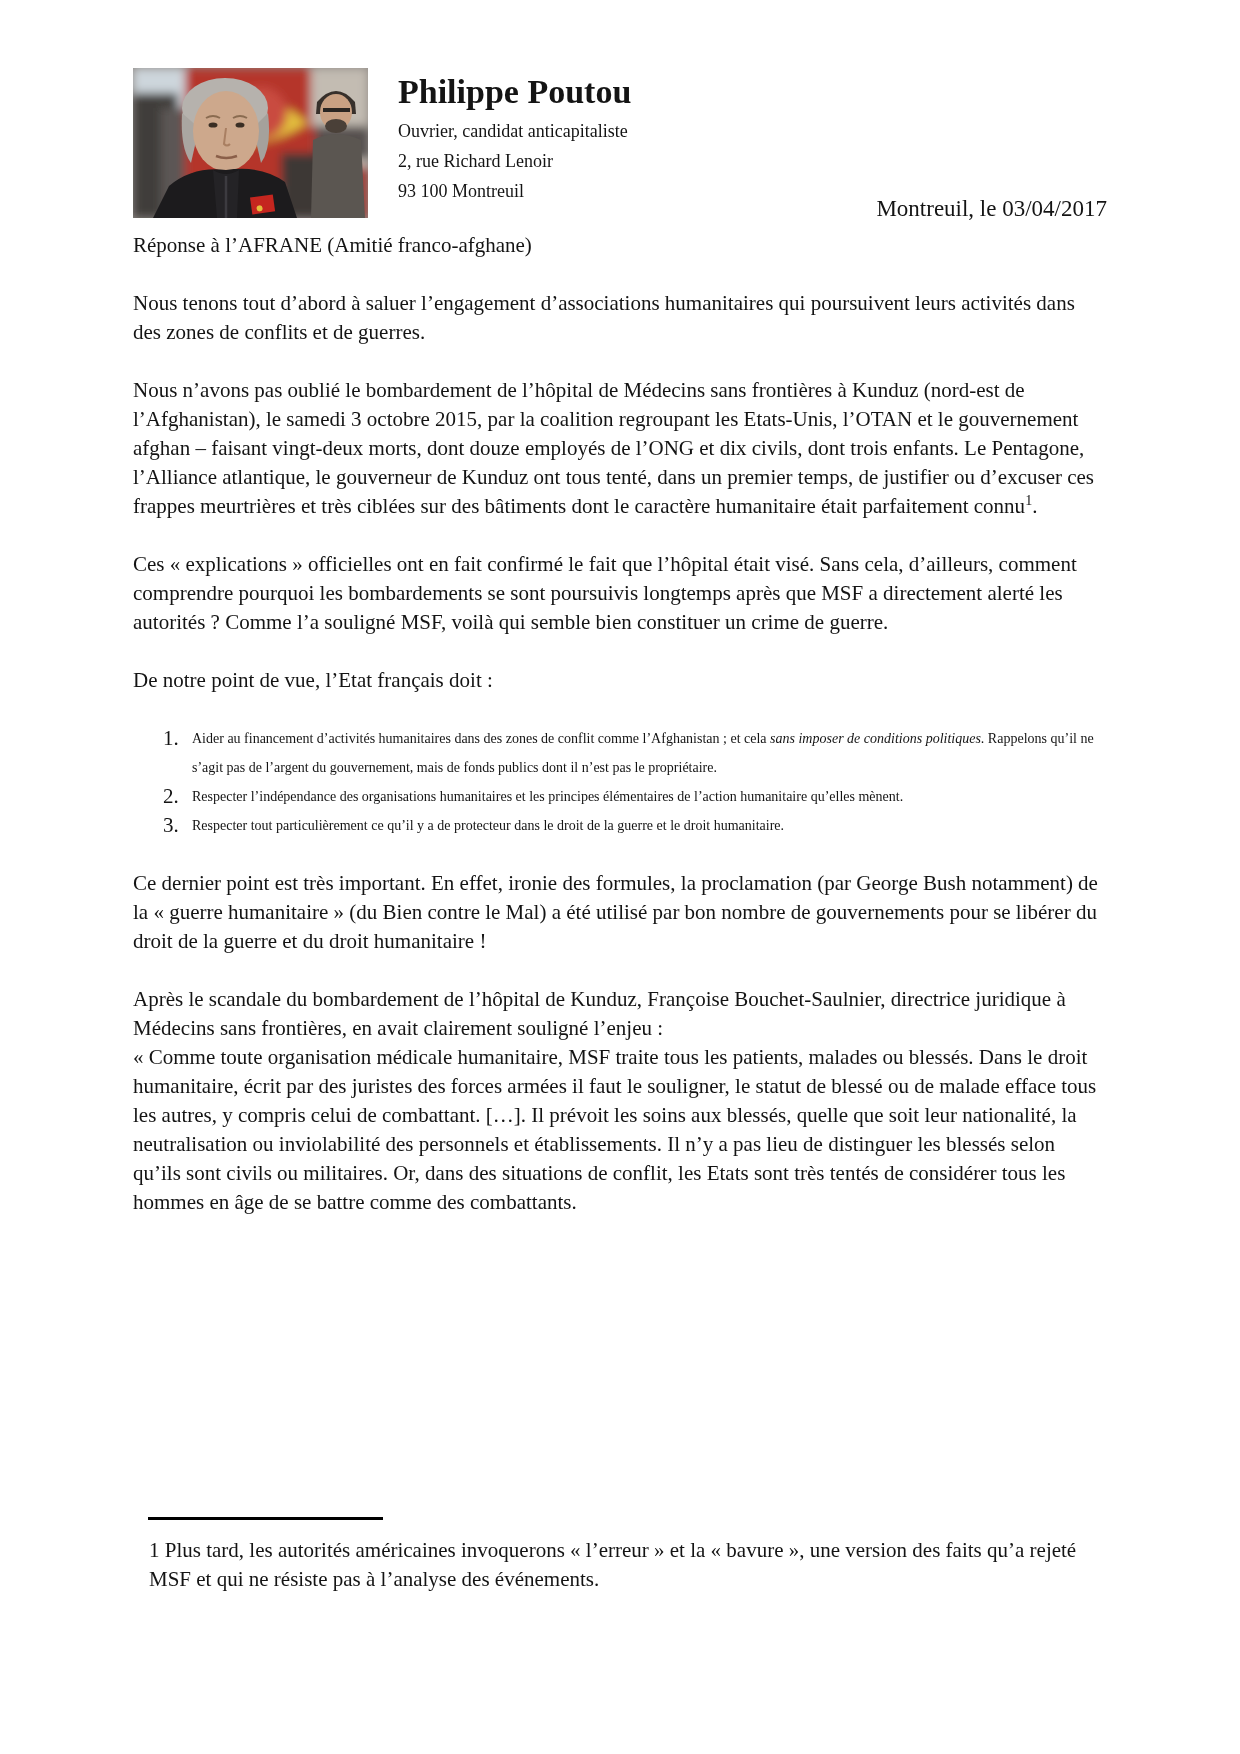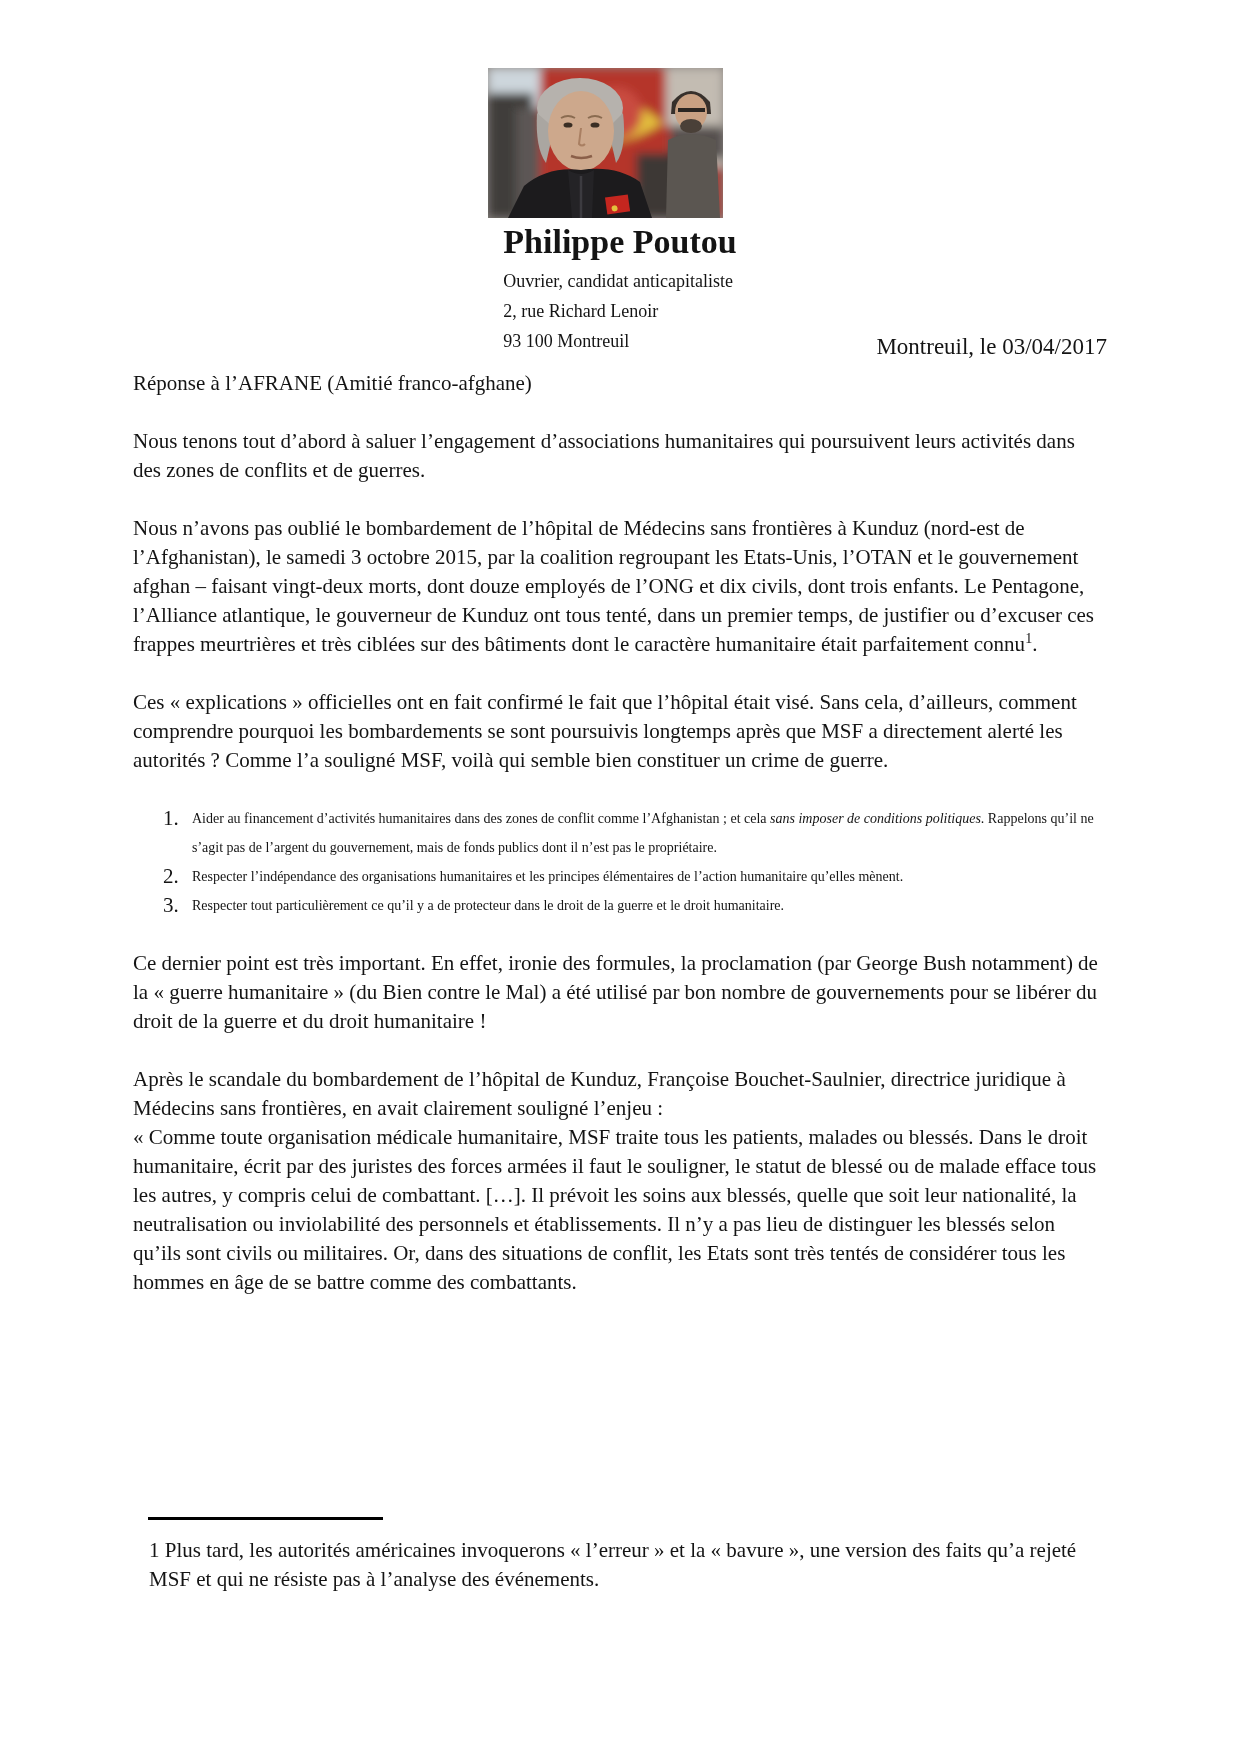--- a/index.html
+++ b/index.html
@@ -18,22 +18,21 @@
     box-sizing: border-box;
     width: 1240px;
     height: 1754px;
     padding: 68px 133px 144px 133px;
     display: flex;
     flex-direction: column;
     background: #ffffff;
   }
   .header-row {
     display: flex;
-    align-items: center;
-    flex-direction: column;
+    align-items: flex-start;
   }
   .photo {
     width: 235px;
     height: 150px;
     flex: 0 0 auto;
     margin-right: 30px;
     overflow: hidden;
   }
   .id-block {
     padding-top: 4px;
@@ -170,20 +169,21 @@
   <div class="dateline">Montreuil, le 03/04/2017</div>
 
   <div class="subject">Réponse à l’AFRANE (Amitié franco-afghane)</div>
 
   <p>Nous tenons tout d’abord à saluer l’engagement d’associations humanitaires qui poursuivent leurs activités dans des zones de conflits et de guerres.</p>
 
   <p><span>Nous n’avons pas oublié le bombardement de l’hôpital de Médecins sans frontières à Kunduz (nord-est de l’Afghanistan), le samedi 3 octobre 2015, par la coalition regroupant les Etats-Unis, l’OTAN et le gouvernement afghan – faisant vingt-deux morts, dont douze employés de l’ONG et dix civils, dont trois enfants. Le Pentagone, l’Alliance atlantique, le gouverneur de Kunduz ont tous tenté, dans un premier temps, de justifier ou d’excuser ces frappes meurtrières et très ciblées sur des bâtiments dont le caractère humanitaire était parfaitement connu</span><sup class="fn-ref">1</sup><span>.</span></p>
 
   <p>Ces « explications » officielles ont en fait confirmé le fait que l’hôpital était visé. Sans cela, d’ailleurs, comment comprendre pourquoi les bombardements se sont poursuivis longtemps après que MSF a directement alerté les autorités ? Comme l’a souligné MSF, voilà qui semble bien constituer un crime de guerre.</p>
 
+  <p>De notre point de vue, l’Etat français doit :</p>
 
   <div class="olist">
     <div class="li">
       <span class="num">1.</span>
       <span class="litext"><span>Aider au financement d’activités humanitaires dans des zones de conflit comme l’Afghanistan ; et cela </span><em>sans imposer de conditions politiques</em><span>. Rappelons qu’il ne s’agit pas de l’argent du gouvernement, mais de fonds publics dont il n’est pas le propriétaire.</span></span>
     </div>
     <div class="li">
       <span class="num">2.</span>
       <span class="litext"><span>Respecter l’indépendance des organisations humanitaires et les principes élémentaires de l’action humanitaire qu’elles mènent.</span><em></em><span></span></span>
     </div>

